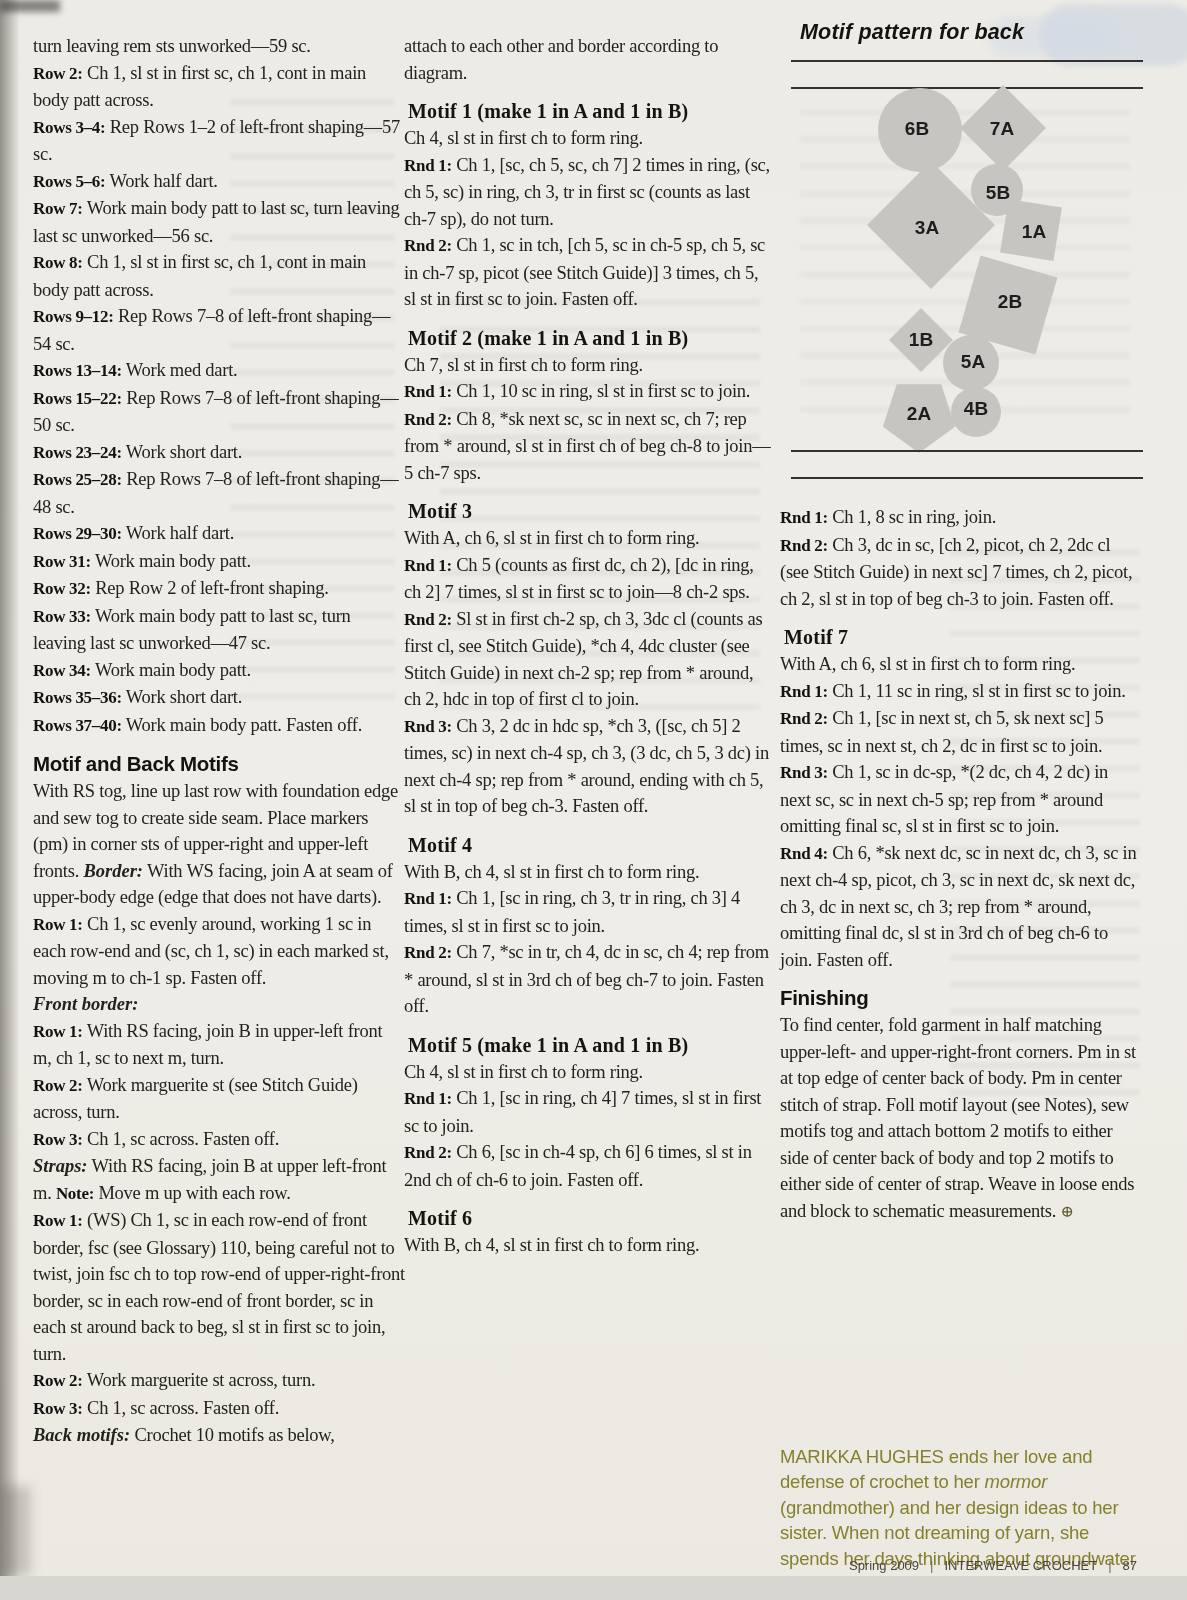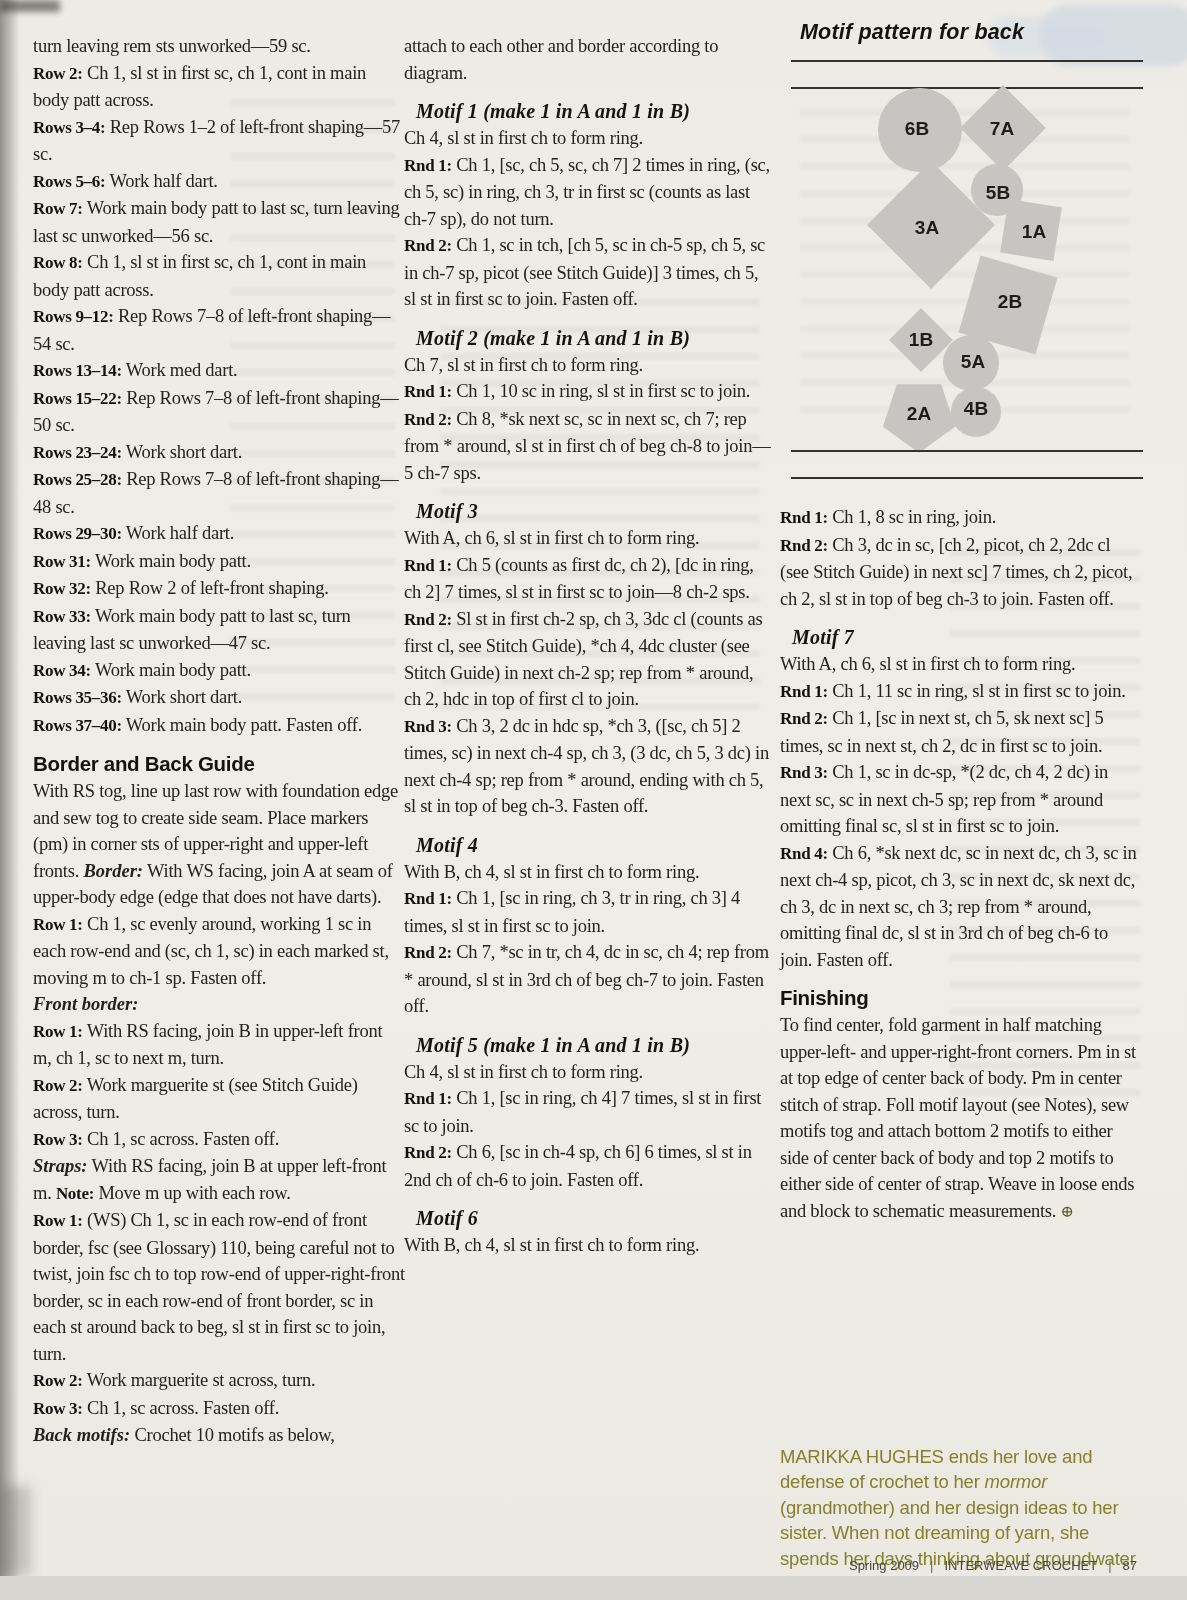--- a/index.html
+++ b/index.html
@@ -31,22 +31,22 @@
   .col-right{left:780px;top:504px;width:360px;}
   .para{margin:0;font-size:18.5px;line-height:26.5px;letter-spacing:-0.25px;}
   .run{}
   .lbl{font-family:Liberation Serif, serif;font-weight:700;
     font-size:17px;letter-spacing:-0.3px;color:#121210;}
   .lbl-bi{font-weight:700;font-style:italic;letter-spacing:0;}
   .ital{font-style:italic;}
   .endmark{color:#5c5a26;font-size:16px;}
   .h{font-family:"Liberation Sans","DejaVu Sans",sans-serif;font-weight:700;
     font-size:20.5px;letter-spacing:-0.3px;color:#121210;margin:13px 0 2px;}
-  .mh{font-weight:700;font-style:italic;font-size:20px;letter-spacing:.2px;
-    color:#15140f;margin:14px 12px 2px;}
+  .mh{font-weight:700;font-size:20px;letter-spacing:.2px;
+    color:#15140f;margin:14px 4px 2px;}
 
   
   .diagram{position:absolute;left:779px;top:14px;width:368px;height:476px;}
   .diagram-title{position:absolute;left:21px;top:6px;
     font-family:"Liberation Sans","DejaVu Sans",sans-serif;font-style:italic;font-weight:700;
     font-size:21.5px;letter-spacing:.2px;color:#14130e;}
   .rule{position:absolute;left:12px;right:4px;height:2px;background:#33322e;}
   .rule-t1{top:46px;} .rule-t2{top:73px;} .rule-b1{top:436px;} .rule-b2{top:463px;}
   .diagram svg{position:absolute;left:0;top:0;}
   .shape-label{font-family:"Liberation Sans","DejaVu Sans",sans-serif;font-weight:700;
@@ -88,21 +88,21 @@
       <p class="para"><span class="lbl">Rows 15–22:</span><span class="run"> Rep Rows 7–8 of left-front shaping—50 sc.</span></p>
       <p class="para"><span class="lbl">Rows 23–24:</span><span class="run"> Work short dart.</span></p>
       <p class="para"><span class="lbl">Rows 25–28:</span><span class="run"> Rep Rows 7–8 of left-front shaping—48 sc.</span></p>
       <p class="para"><span class="lbl">Rows 29–30:</span><span class="run"> Work half dart.</span></p>
       <p class="para"><span class="lbl">Row 31:</span><span class="run"> Work main body patt.</span></p>
       <p class="para"><span class="lbl">Row 32:</span><span class="run"> Rep Row 2 of left-front shaping.</span></p>
       <p class="para"><span class="lbl">Row 33:</span><span class="run"> Work main body patt to last sc, turn leaving last sc unworked—47 sc.</span></p>
       <p class="para"><span class="lbl">Row 34:</span><span class="run"> Work main body patt.</span></p>
       <p class="para"><span class="lbl">Rows 35–36:</span><span class="run"> Work short dart.</span></p>
       <p class="para"><span class="lbl">Rows 37–40:</span><span class="run"> Work main body patt. Fasten off.</span></p>
-      <div class="h">Border and Back Guide</div>
+      <div class="h">Motif and Back Motifs</div>
       <p class="para"><span class="run">With RS tog, line up last row with foundation edge and sew tog to create side seam. Place markers (pm) in corner sts of upper-right and upper-left fronts. </span><span class="lbl-bi">Border:</span><span class="run"> With WS facing, join A at seam of upper-body edge (edge that does not have darts).</span></p>
       <p class="para"><span class="lbl">Row 1:</span><span class="run"> Ch 1, sc evenly around, working 1 sc in each row-end and (sc, ch 1, sc) in each marked st, moving m to ch-1 sp. Fasten off.</span></p>
       <p class="para"><span class="lbl-bi">Front border:</span></p>
       <p class="para"><span class="lbl">Row 1:</span><span class="run"> With RS facing, join B in upper-left front m, ch 1, sc to next m, turn.</span></p>
       <p class="para"><span class="lbl">Row 2:</span><span class="run"> Work marguerite st (see Stitch Guide) across, turn.</span></p>
       <p class="para"><span class="lbl">Row 3:</span><span class="run"> Ch 1, sc across. Fasten off.</span></p>
       <p class="para"><span class="lbl-bi">Straps:</span><span class="run"> With RS facing, join B at upper left-front m. </span><span class="lbl">Note:</span><span class="run"> Move m up with each row.</span></p>
       <p class="para"><span class="lbl">Row 1:</span><span class="run"> (WS) Ch 1, sc in each row-end of front border, fsc (see Glossary) 110, being careful not to twist, join fsc ch to top row-end of upper-right-front border, sc in each row-end of front border, sc in each st around back to beg, sl st in first sc to join, turn.</span></p>
       <p class="para"><span class="lbl">Row 2:</span><span class="run"> Work marguerite st across, turn.</span></p>
       <p class="para"><span class="lbl">Row 3:</span><span class="run"> Ch 1, sc across. Fasten off.</span></p>

